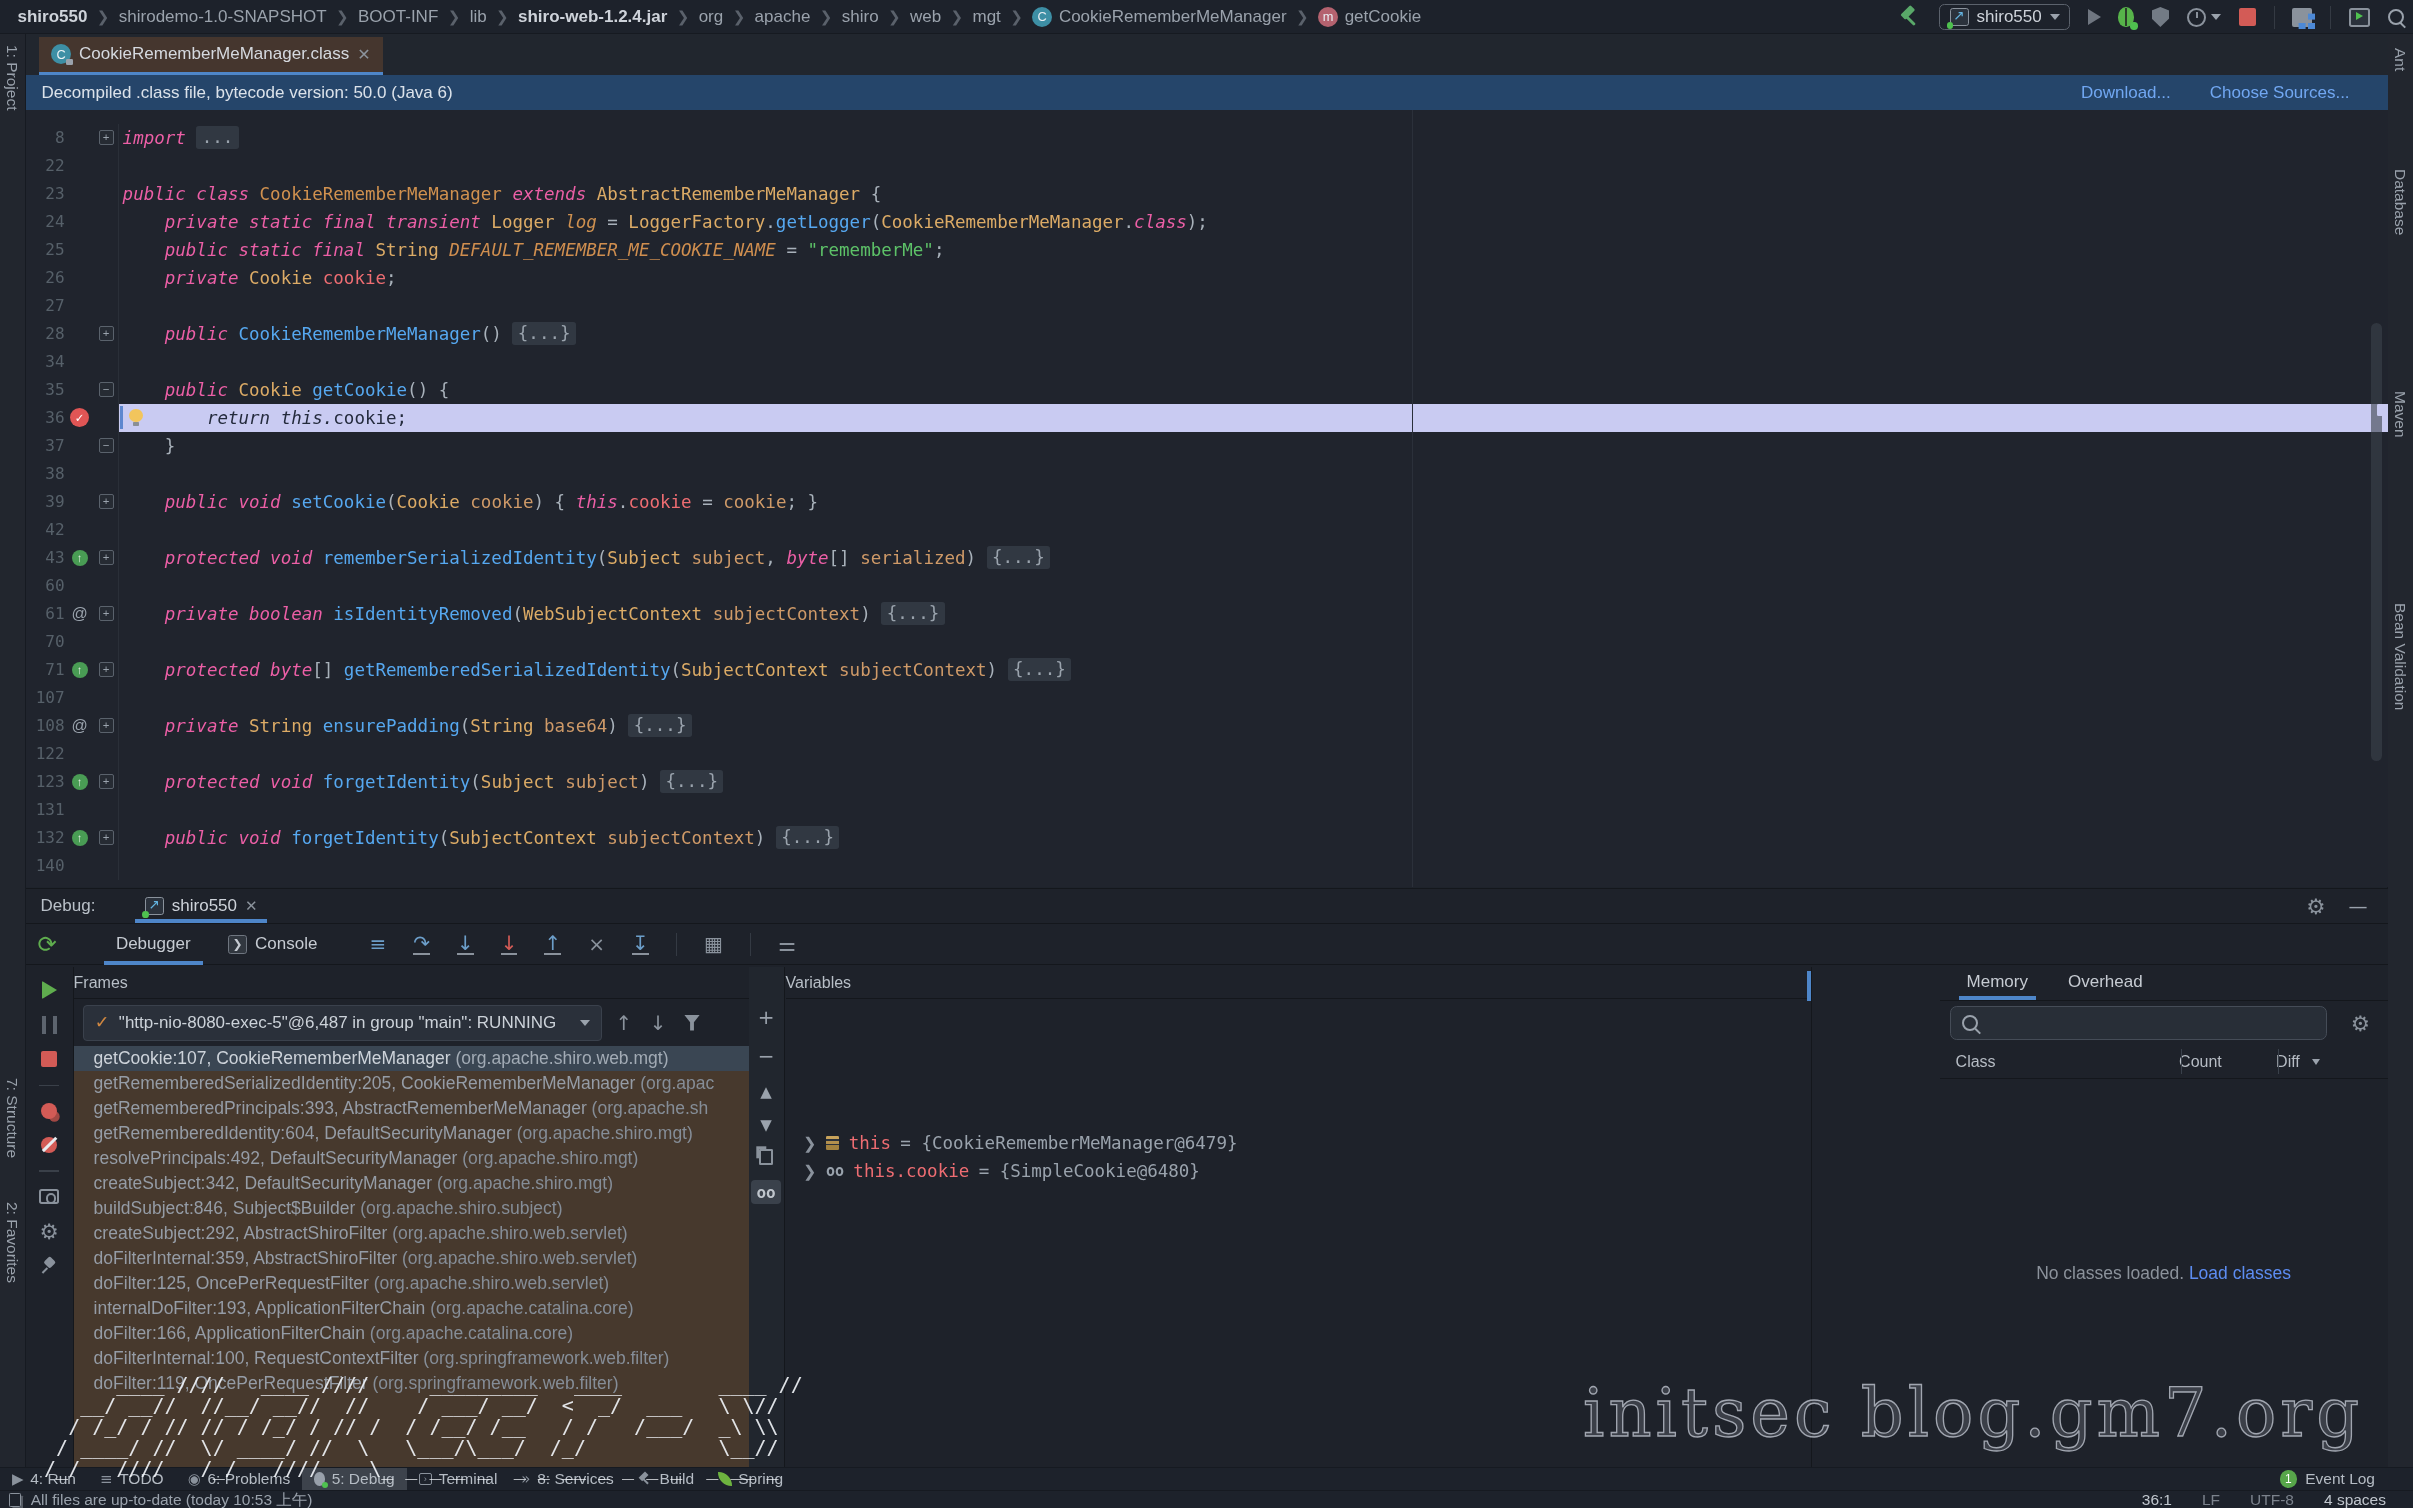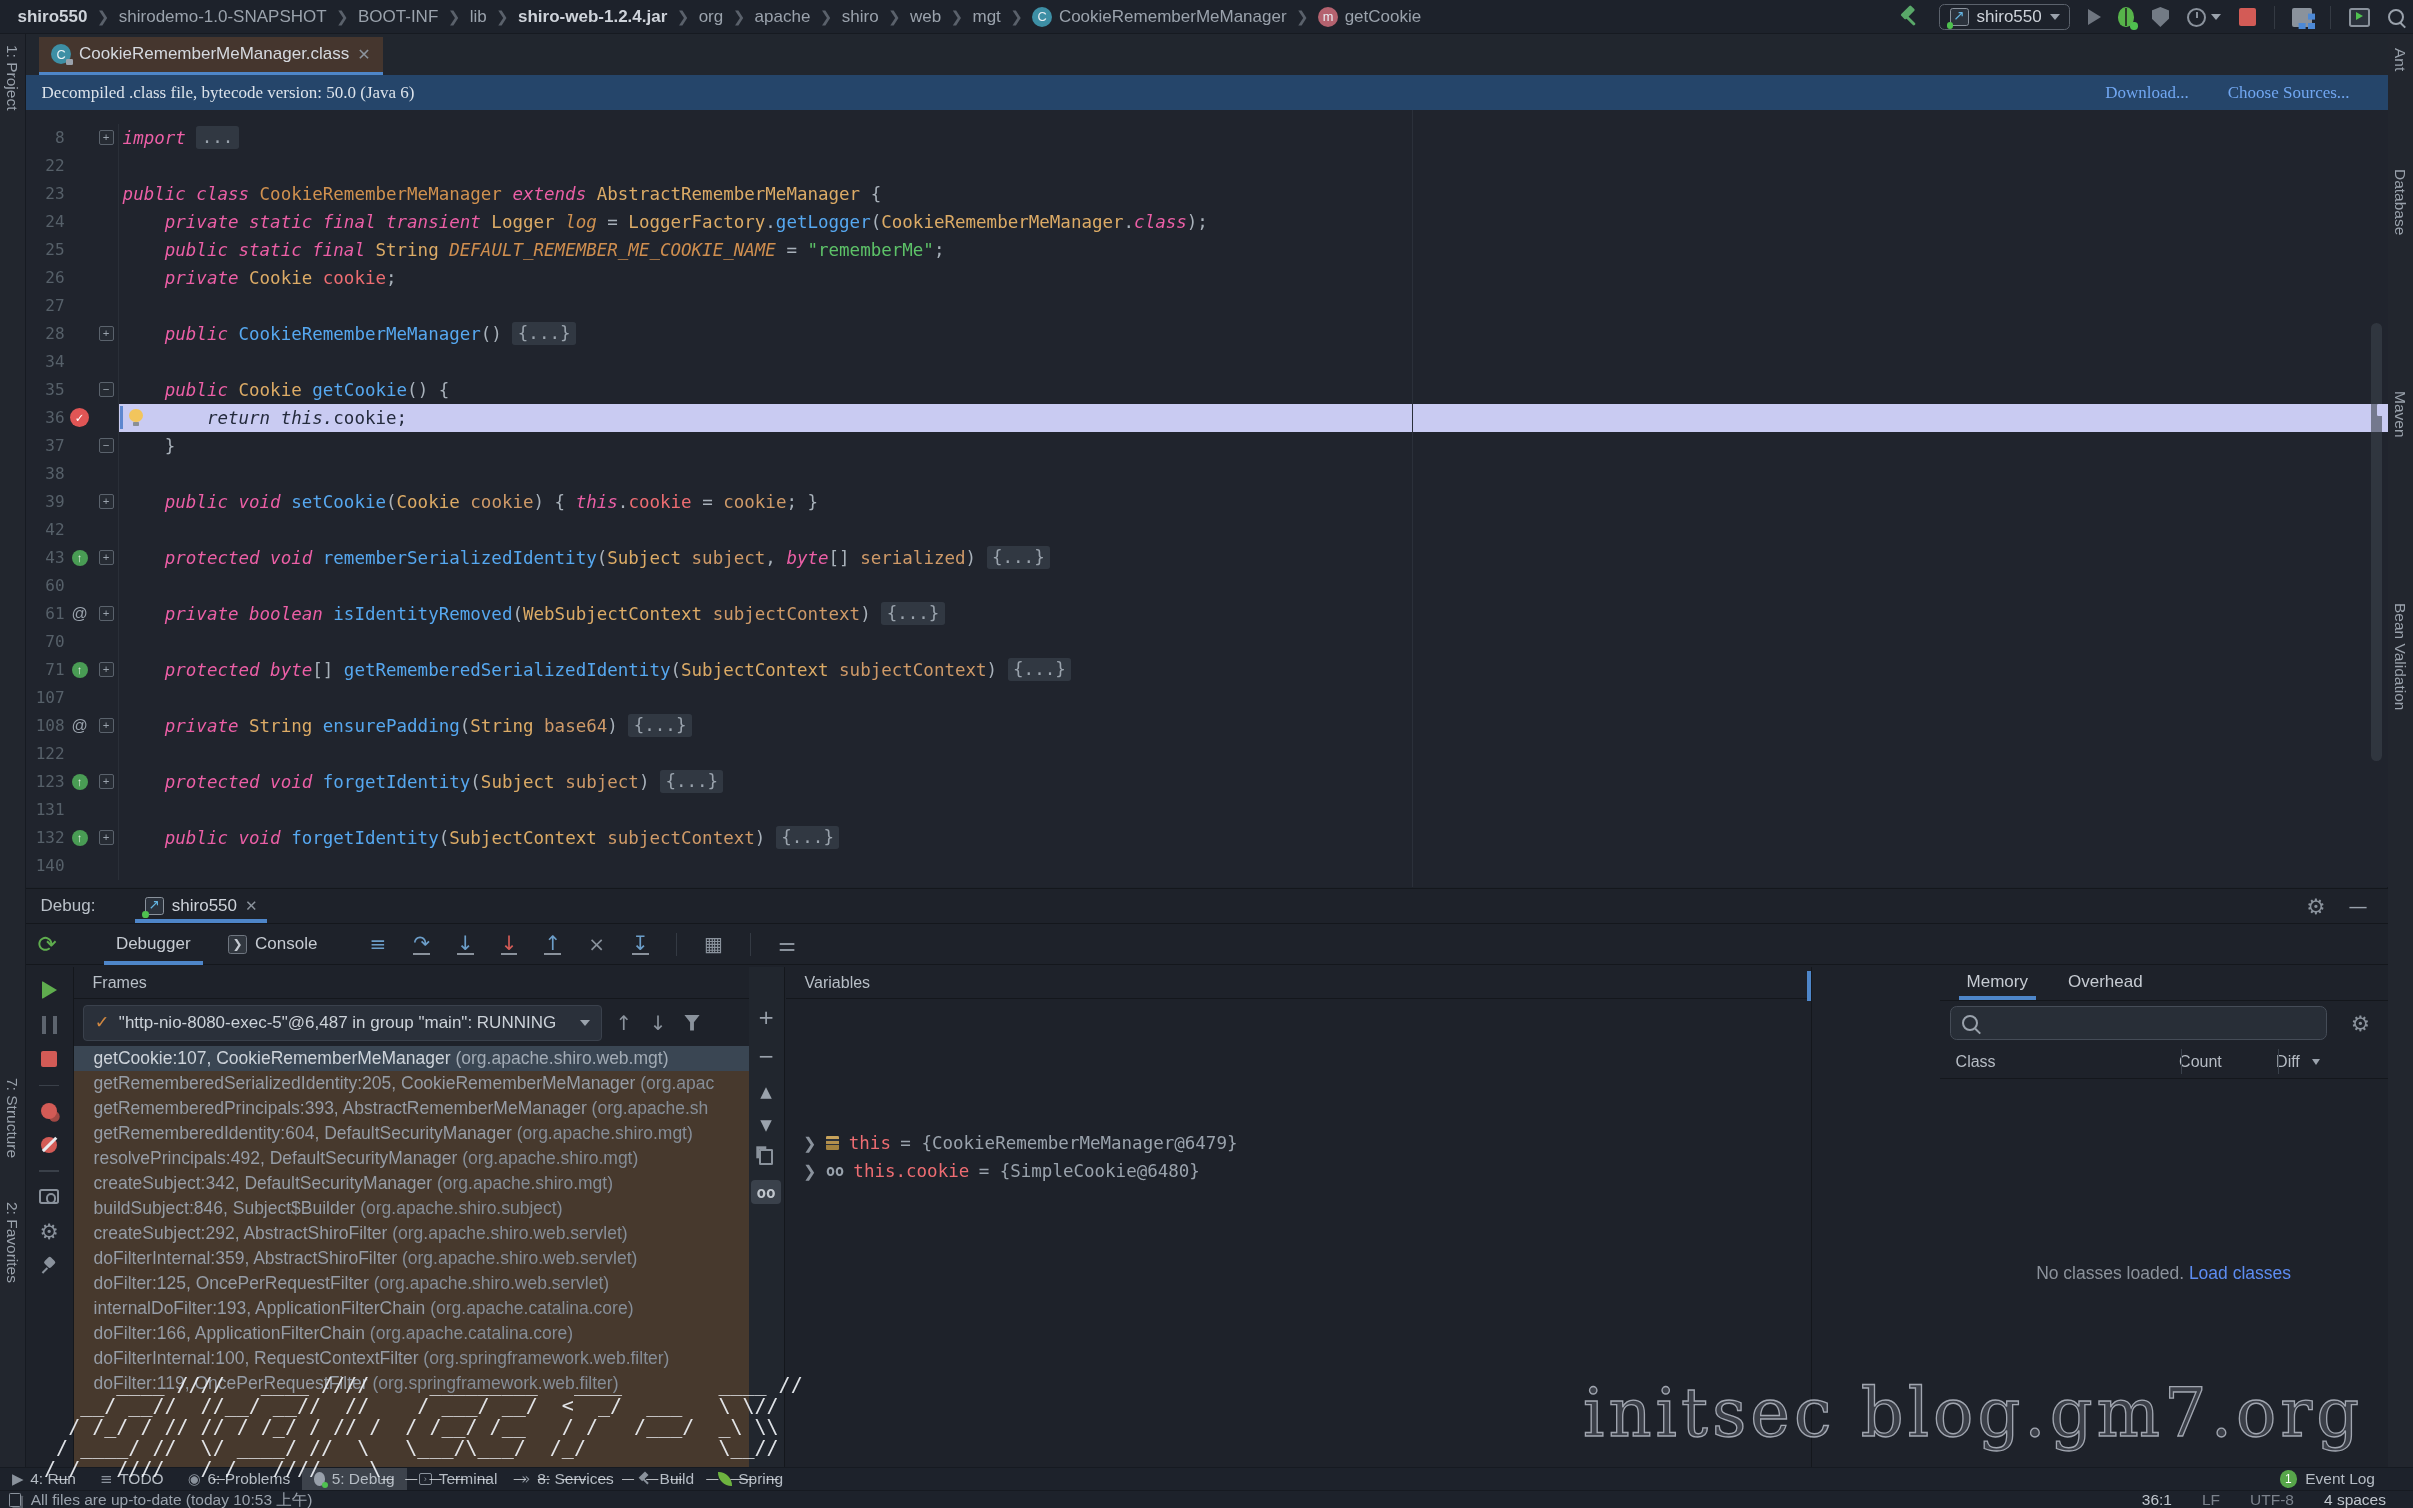--- a/index.html
+++ b/index.html
@@ -50,21 +50,21 @@
   
   .tabbar { position:absolute; left:25.6px; top:34px; width:2362px; height:42px; background:#21262e; border-bottom:1.3px solid #161a21; }
   .etab { position:absolute; left:13.5px; top:2.7px; height:35px; background:#45362e; display:flex; align-items:center; gap:8px; padding:0 12px; }
   .etab::after { content:""; position:absolute; left:0; right:0; bottom:-4px; height:4px; background:#4e86c9; }
   .etab .title { color:#d5d9df; font-size:17px; }
   .etab .close { color:#8b939c; font-size:16px; }
   .tab-ic { position:relative; width:20px; height:20px; border-radius:50%; background:#3d8fa5; color:#eaf2f5; font-size:12.8px; display:flex; align-items:center; justify-content:center; }
   .tab-ic::after { content:""; position:absolute; right:-2px; bottom:-1.3px; width:6.7px; height:6px; background:#9aa2ac; border-radius:1.3px; }
 
   
-  .banner { position:absolute; left:25.6px; top:75px; width:2362px; height:35px; background:#25456a; display:flex; align-items:center;font-family:Liberation Serif, serif; }
+  .banner { position:absolute; left:25.6px; top:75px; width:2362px; height:35px; background:#25456a; display:flex; align-items:center; }
   .banner .msg { color:#dbe2ea; font-size:17px; padding-left:16px; }
   .banner .links { position:absolute; right:38px; display:flex; gap:39px; }
   .banner .lnk { color:#71a7f2; font-size:17px; }
 
   
   .editor { position:absolute; left:25.6px; top:110px; width:2362px; height:777px; background:#20242d; overflow:hidden; }
   .code-lines { position:absolute; left:0; top:13.5px; right:0; }
   .crow { display:flex; align-items:center; height:28px; position:relative; }
   .ln { width:39px; text-align:right; color:#566069; font-size:16px; font-family:"DejaVu Sans Mono", monospace; flex:0 0 39px; }
   .gslot { flex:0 0 30px; display:flex; align-items:center; justify-content:center; }
@@ -125,21 +125,21 @@
   .icon-mutebp::after { content:""; position:absolute; left:-1.3px; top:6.7px; width:19px; height:2.7px; background:#e8ecf0; transform:rotate(-45deg); }
   .icon-camera { position:relative; width:20px; height:15px; border:2px solid #8a929c; border-radius:2.7px; }
   .icon-camera::after { content:""; position:absolute; left:4.7px; top:2px; width:6.7px; height:6.7px; border:2px solid #8a929c; border-radius:50%; }
   .icon-gear { color:#8a929c; font-size:21.5px; font-family:"DejaVu Sans", sans-serif; line-height:19px; }
   .icon-pin { position:relative; width:16px; height:16px; }
   .icon-pin::before { content:""; position:absolute; left:4px; top:0; width:9.4px; height:9.4px; background:#8a929c; border-radius:2px; transform:rotate(45deg); }
   .icon-pin::after { content:""; position:absolute; left:2.7px; top:9.4px; width:2px; height:6.7px; background:#8a929c; transform:rotate(45deg); }
 
   .frames-pane { position:absolute; left:48px; top:0; bottom:0; width:675px; }
   .pane-header { height:32px; display:flex; align-items:center; border-bottom:1.3px solid #14171c; }
-  .pane-header .t { color:#b8bfc7; font-size:16px; margin-left:19px; }
+  .pane-header .t { color:#b8bfc7; font-size:16px; }
   .thread-row { position:relative; height:47px; display:flex; align-items:center; }
   .thread-box { display:flex; align-items:center; gap:9.4px; background:#2a303a; border:1.3px solid #3a414c; border-radius:4px; height:36px; margin-left:9.4px; padding:0 10.8px; width:519px; }
   .thread-box .chk { color:#cf8741; font-size:17.5px; }
   .thread-box .txt { color:#ccd2d9; font-size:17px; white-space:nowrap; overflow:hidden; flex:1; }
   .thread-tools { display:flex; align-items:center; gap:17.5px; margin-left:13.5px; color:#8a929c; font-size:20px; font-family:"DejaVu Sans", sans-serif; }
   .icon-funnel { width:16px; height:16px; background:#8a929c; clip-path:polygon(0 0,100% 0,62% 48%,62% 100%,38% 100%,38% 48%); }
   .frames-list { position:absolute; left:0; right:0; top:79px; bottom:0; background:#47392d; overflow:hidden; }
   .frow { height:25px; line-height:25px; padding-left:20px; font-size:17.5px; color:#959ca6; white-space:nowrap; overflow:hidden; }
   .frow .pkg { color:#858d97; }
   .frow.sel { background:#3a4653; color:#cdd3da; margin-top:-1.3px; height:26px; line-height:26px; }

